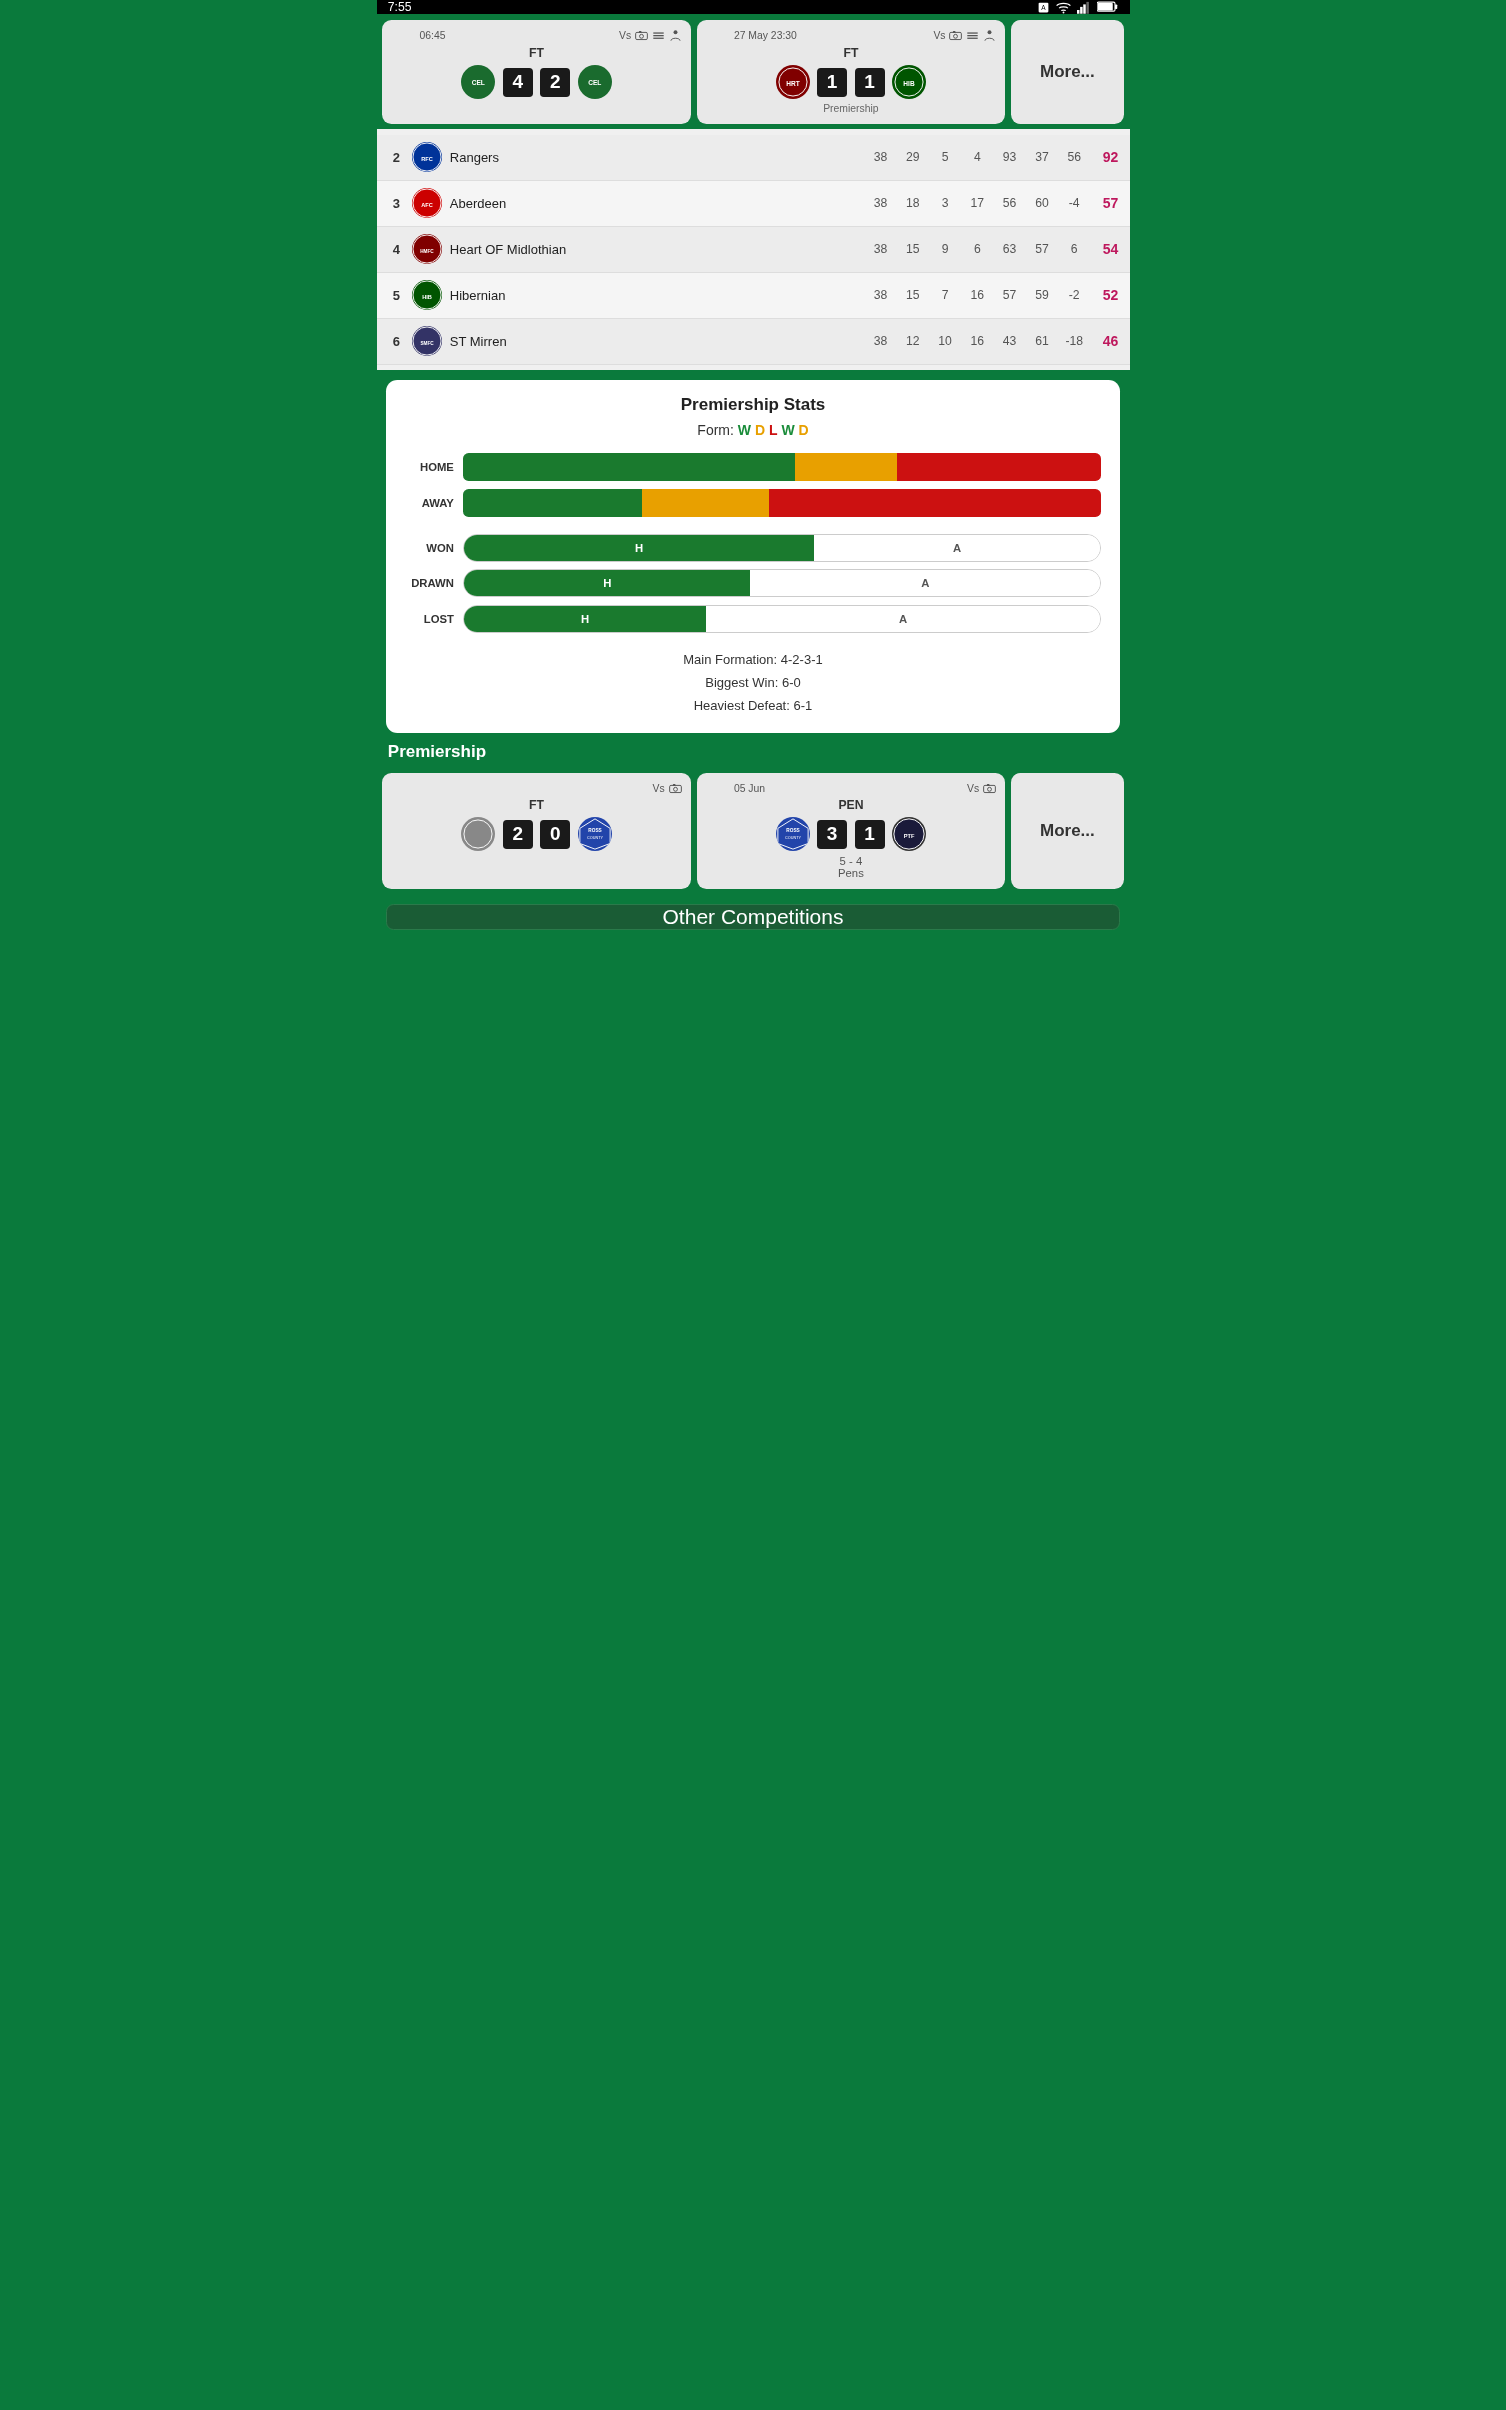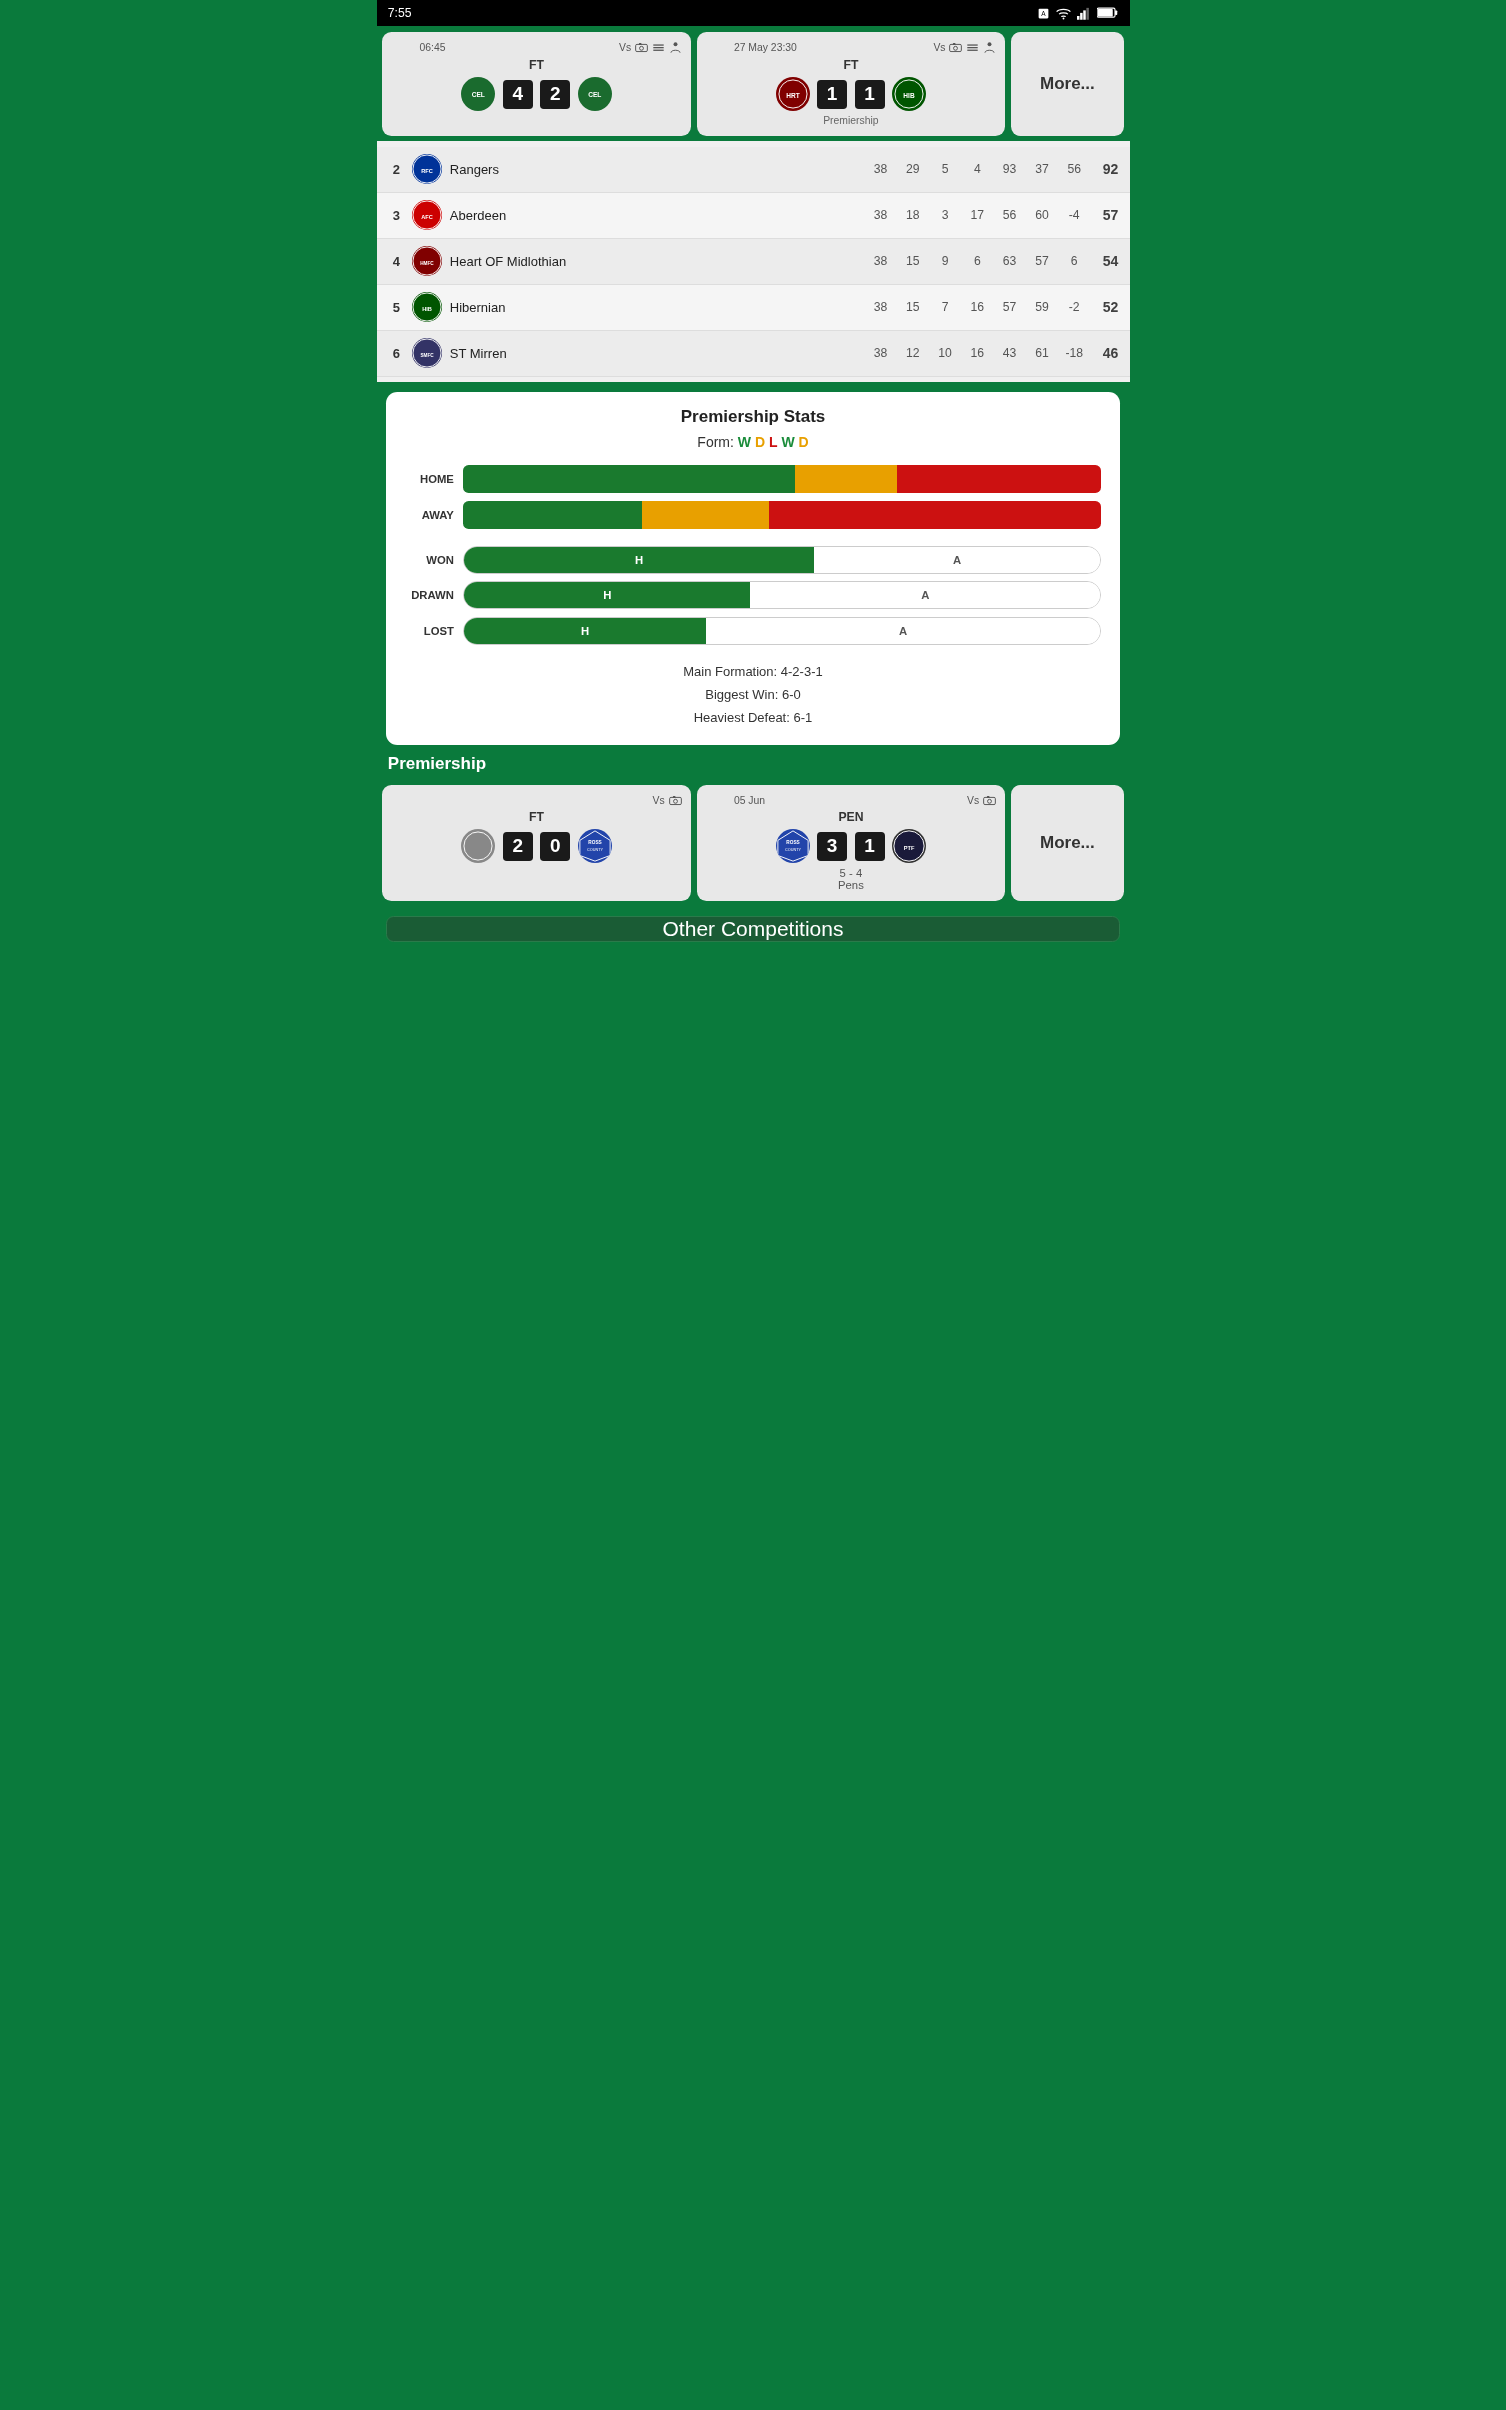--- a/index.html
+++ b/index.html
@@ -15,21 +15,21 @@
 
     
     .status-bar {
       background: #000;
       color: #fff;
       display: flex;
       justify-content: space-between;
       align-items: center;
       padding: 3.8px 11.3px;
       font-size: 12.2px;
-      height: 26px;
+      height: 14px;
     }
     .status-icons { display: flex; gap: 5.6px; align-items: center; }
 
     
     .match-cards-row {
       display: flex;
       gap: 5.6px;
       padding: 5.6px;
       background: #0a7a3c;
     }
@@ -143,21 +143,21 @@
     .row-stats {
       display: flex;
       gap: 11.3px;
       font-size: 12.2px;
       color: #555;
     }
     .row-stats span { min-width: 21px; text-align: center; }
     .row-pts {
       font-weight: bold;
       font-size: 14px;
-      color: #404040;
+      color: #be185d;
       min-width: 26px;
       text-align: right;
     }
 
     
     .stats-section {
       background: #0a7a3c;
       padding: 9.4px 9.4px 0;
     }
     .stats-card {

